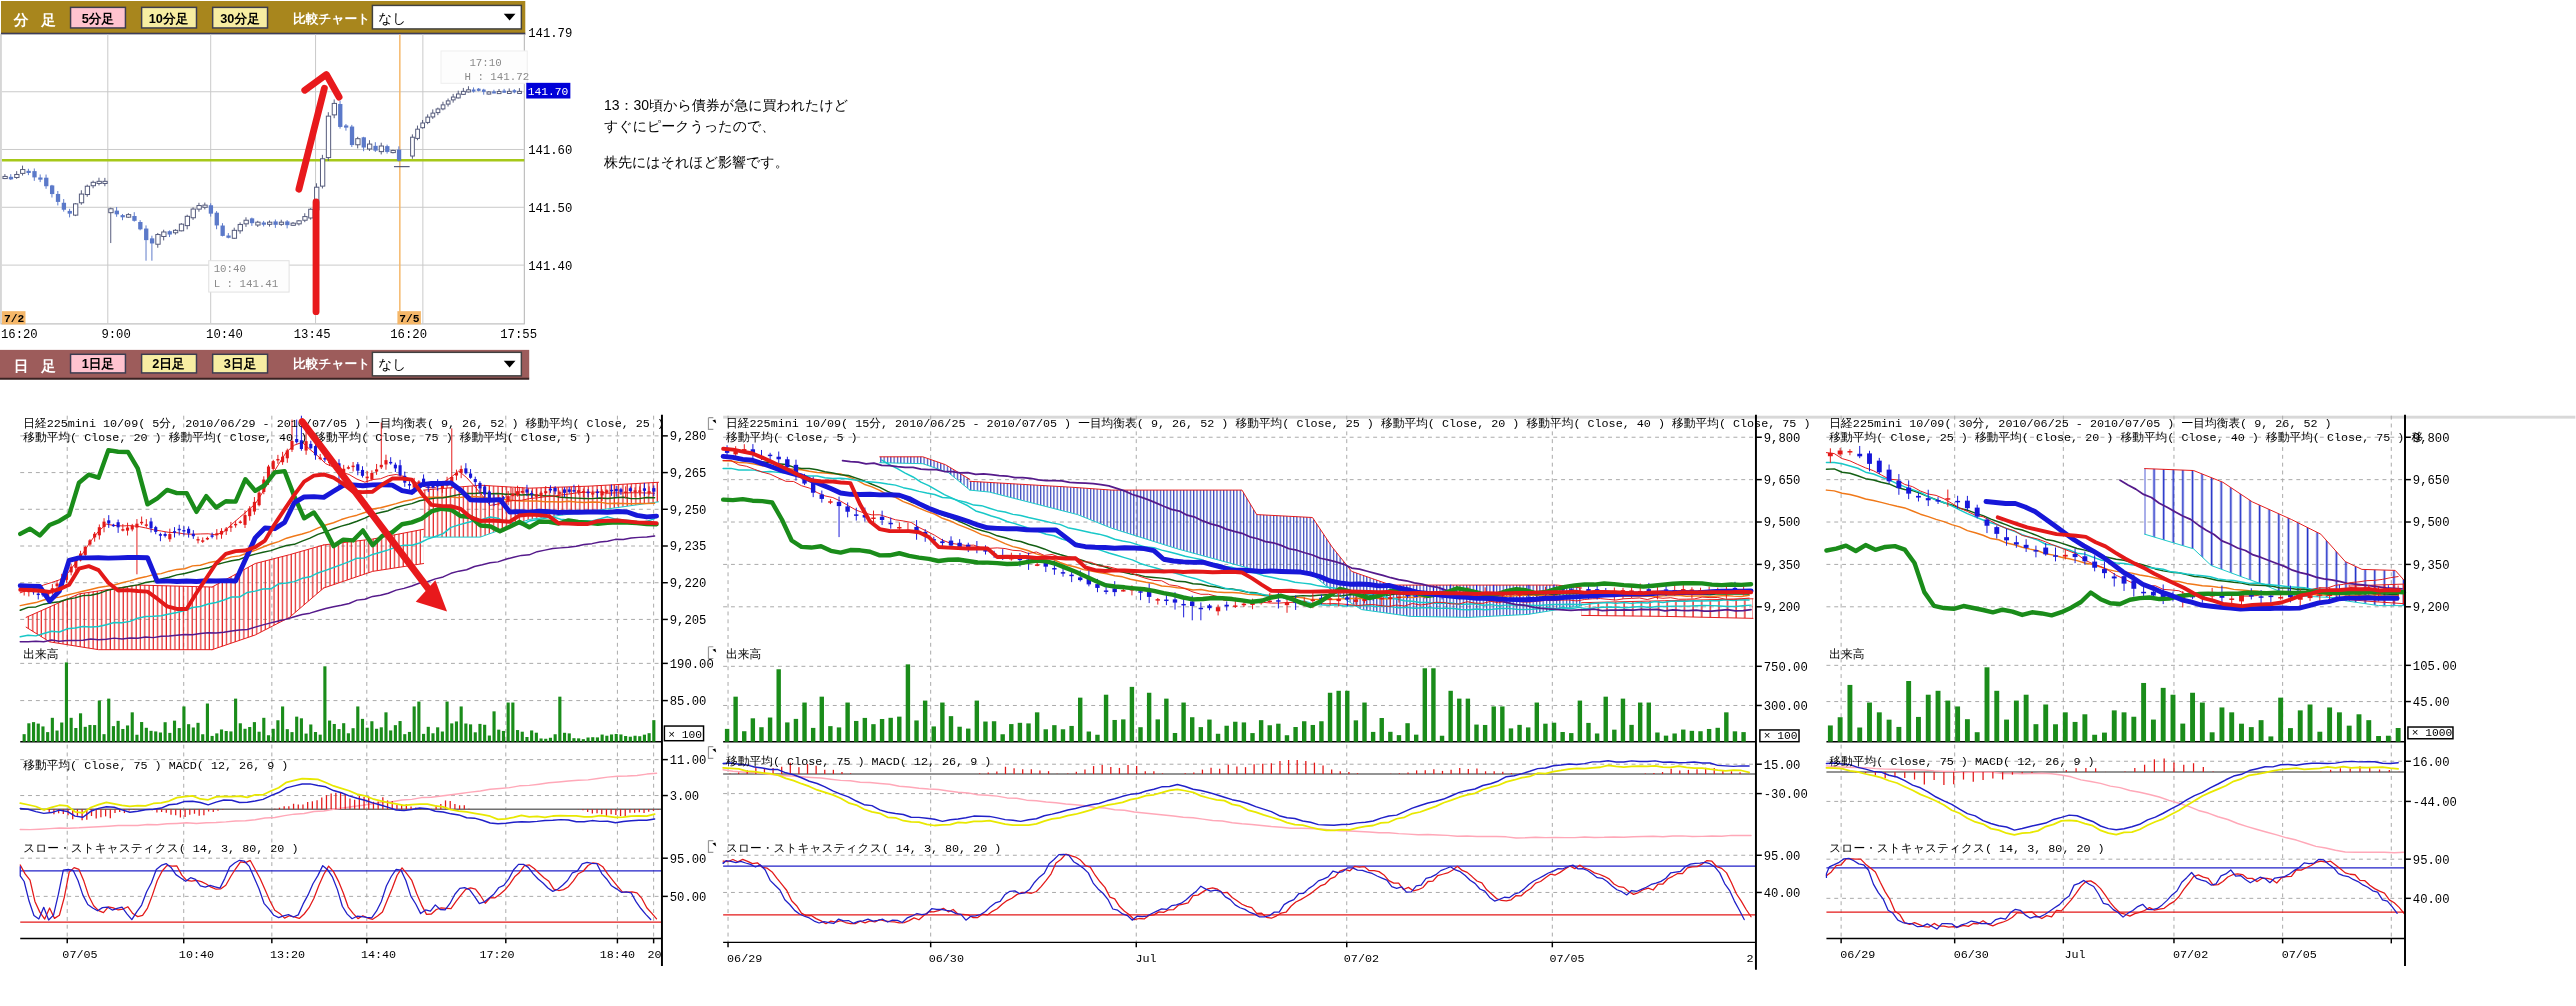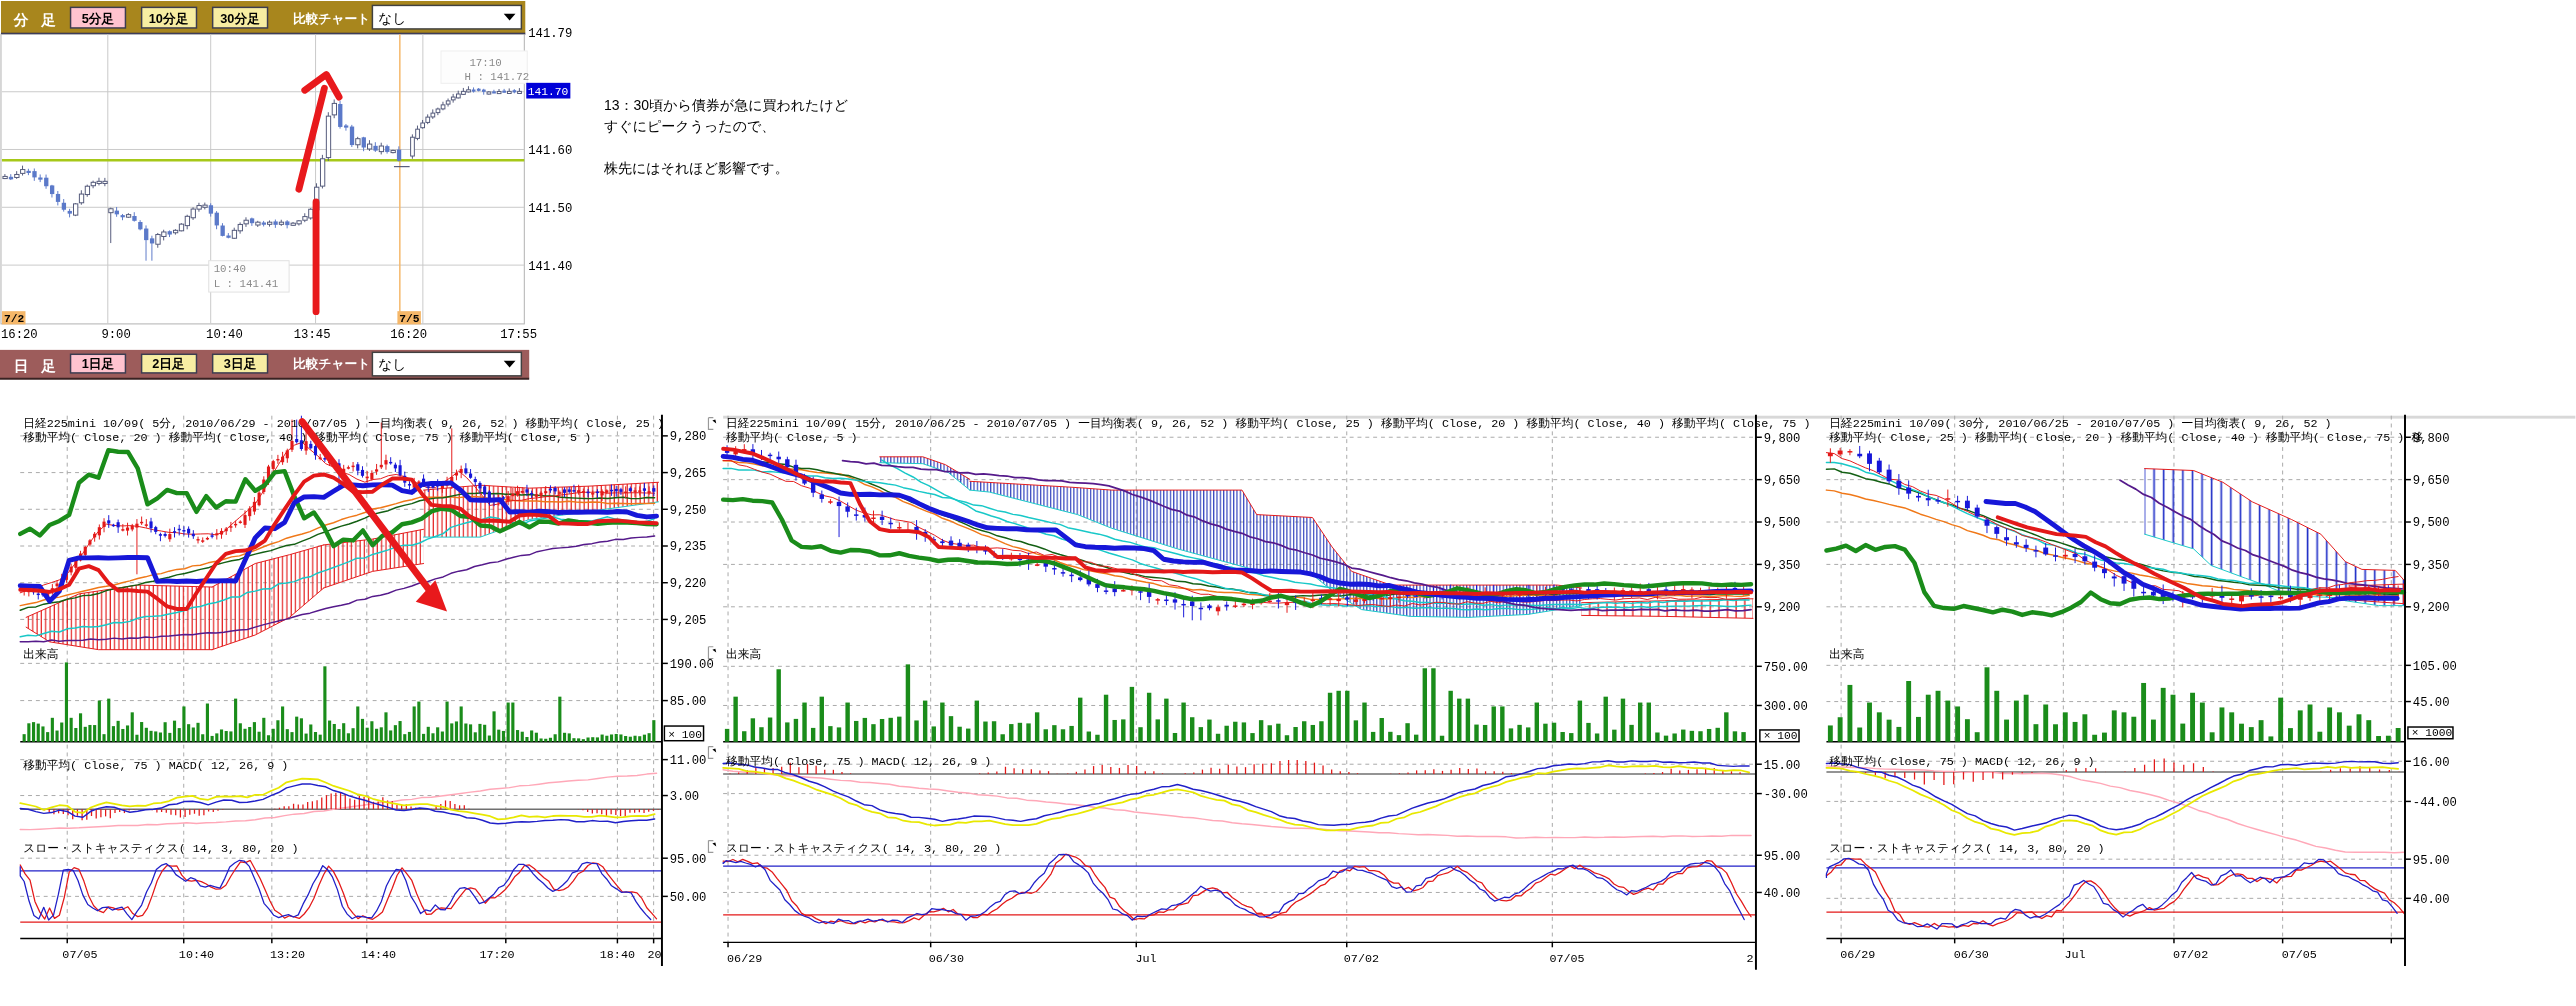--- a/index.html
+++ b/index.html
@@ -242,21 +242,21 @@
     <text x="172" y="376" font-family="&quot;Liberation Sans&quot;, sans-serif" font-size="13" fill="#000" text-anchor="middle" font-weight="bold">2日足</text>
     <rect x="217" y="361.5" width="56" height="19" fill="#f7eda2" stroke="#3c3c50" stroke-width="1.5"></rect>
     <text x="245" y="376" font-family="&quot;Liberation Sans&quot;, sans-serif" font-size="13" fill="#000" text-anchor="middle" font-weight="bold">3日足</text>
     <text x="299" y="376" font-family="&quot;Liberation Sans&quot;, sans-serif" font-size="13" fill="#ffffff" text-anchor="start" font-weight="bold">比較チャート</text>
     <rect x="380" y="359.5" width="152" height="24" fill="#ffffff" stroke="#404040" stroke-width="1.5"></rect>
     <text x="386" y="377" font-family="&quot;Liberation Sans&quot;, sans-serif" font-size="14" fill="#000" text-anchor="start">なし</text>
     <path d="M514 368 L526 368 L520 375 Z" fill="#000"></path>
   </svg>
 <div class="txt" style="top:97px">13：30頃から債券が急に買われたけど</div>
 <div class="txt" style="top:118px">すぐにピークうったので、</div>
-<div class="txt" style="top:160px">株先にはそれほど影響です。</div>
+<div class="txt" style="top:154px">株先にはそれほど影響です。</div>
 <svg width="2576" height="605" viewBox="0 410 2630 618" style="position:absolute;left:0;top:402px">
     <defs>
       <pattern id="hr" width="4.4" height="6" patternUnits="userSpaceOnUse">
         <path d="M2 0V6" stroke="#e31d1d" stroke-width="1.2"></path>
       </pattern>
       <pattern id="hb" width="3.4" height="6" patternUnits="userSpaceOnUse">
         <path d="M1.5 0V6" stroke="#2e40bc" stroke-width="1.2"></path>
       </pattern>
       <pattern id="hr88" width="8.8" height="6" patternUnits="userSpaceOnUse">
         <path d="M4 0V6" stroke="#e31d1d" stroke-width="1.4"></path>

